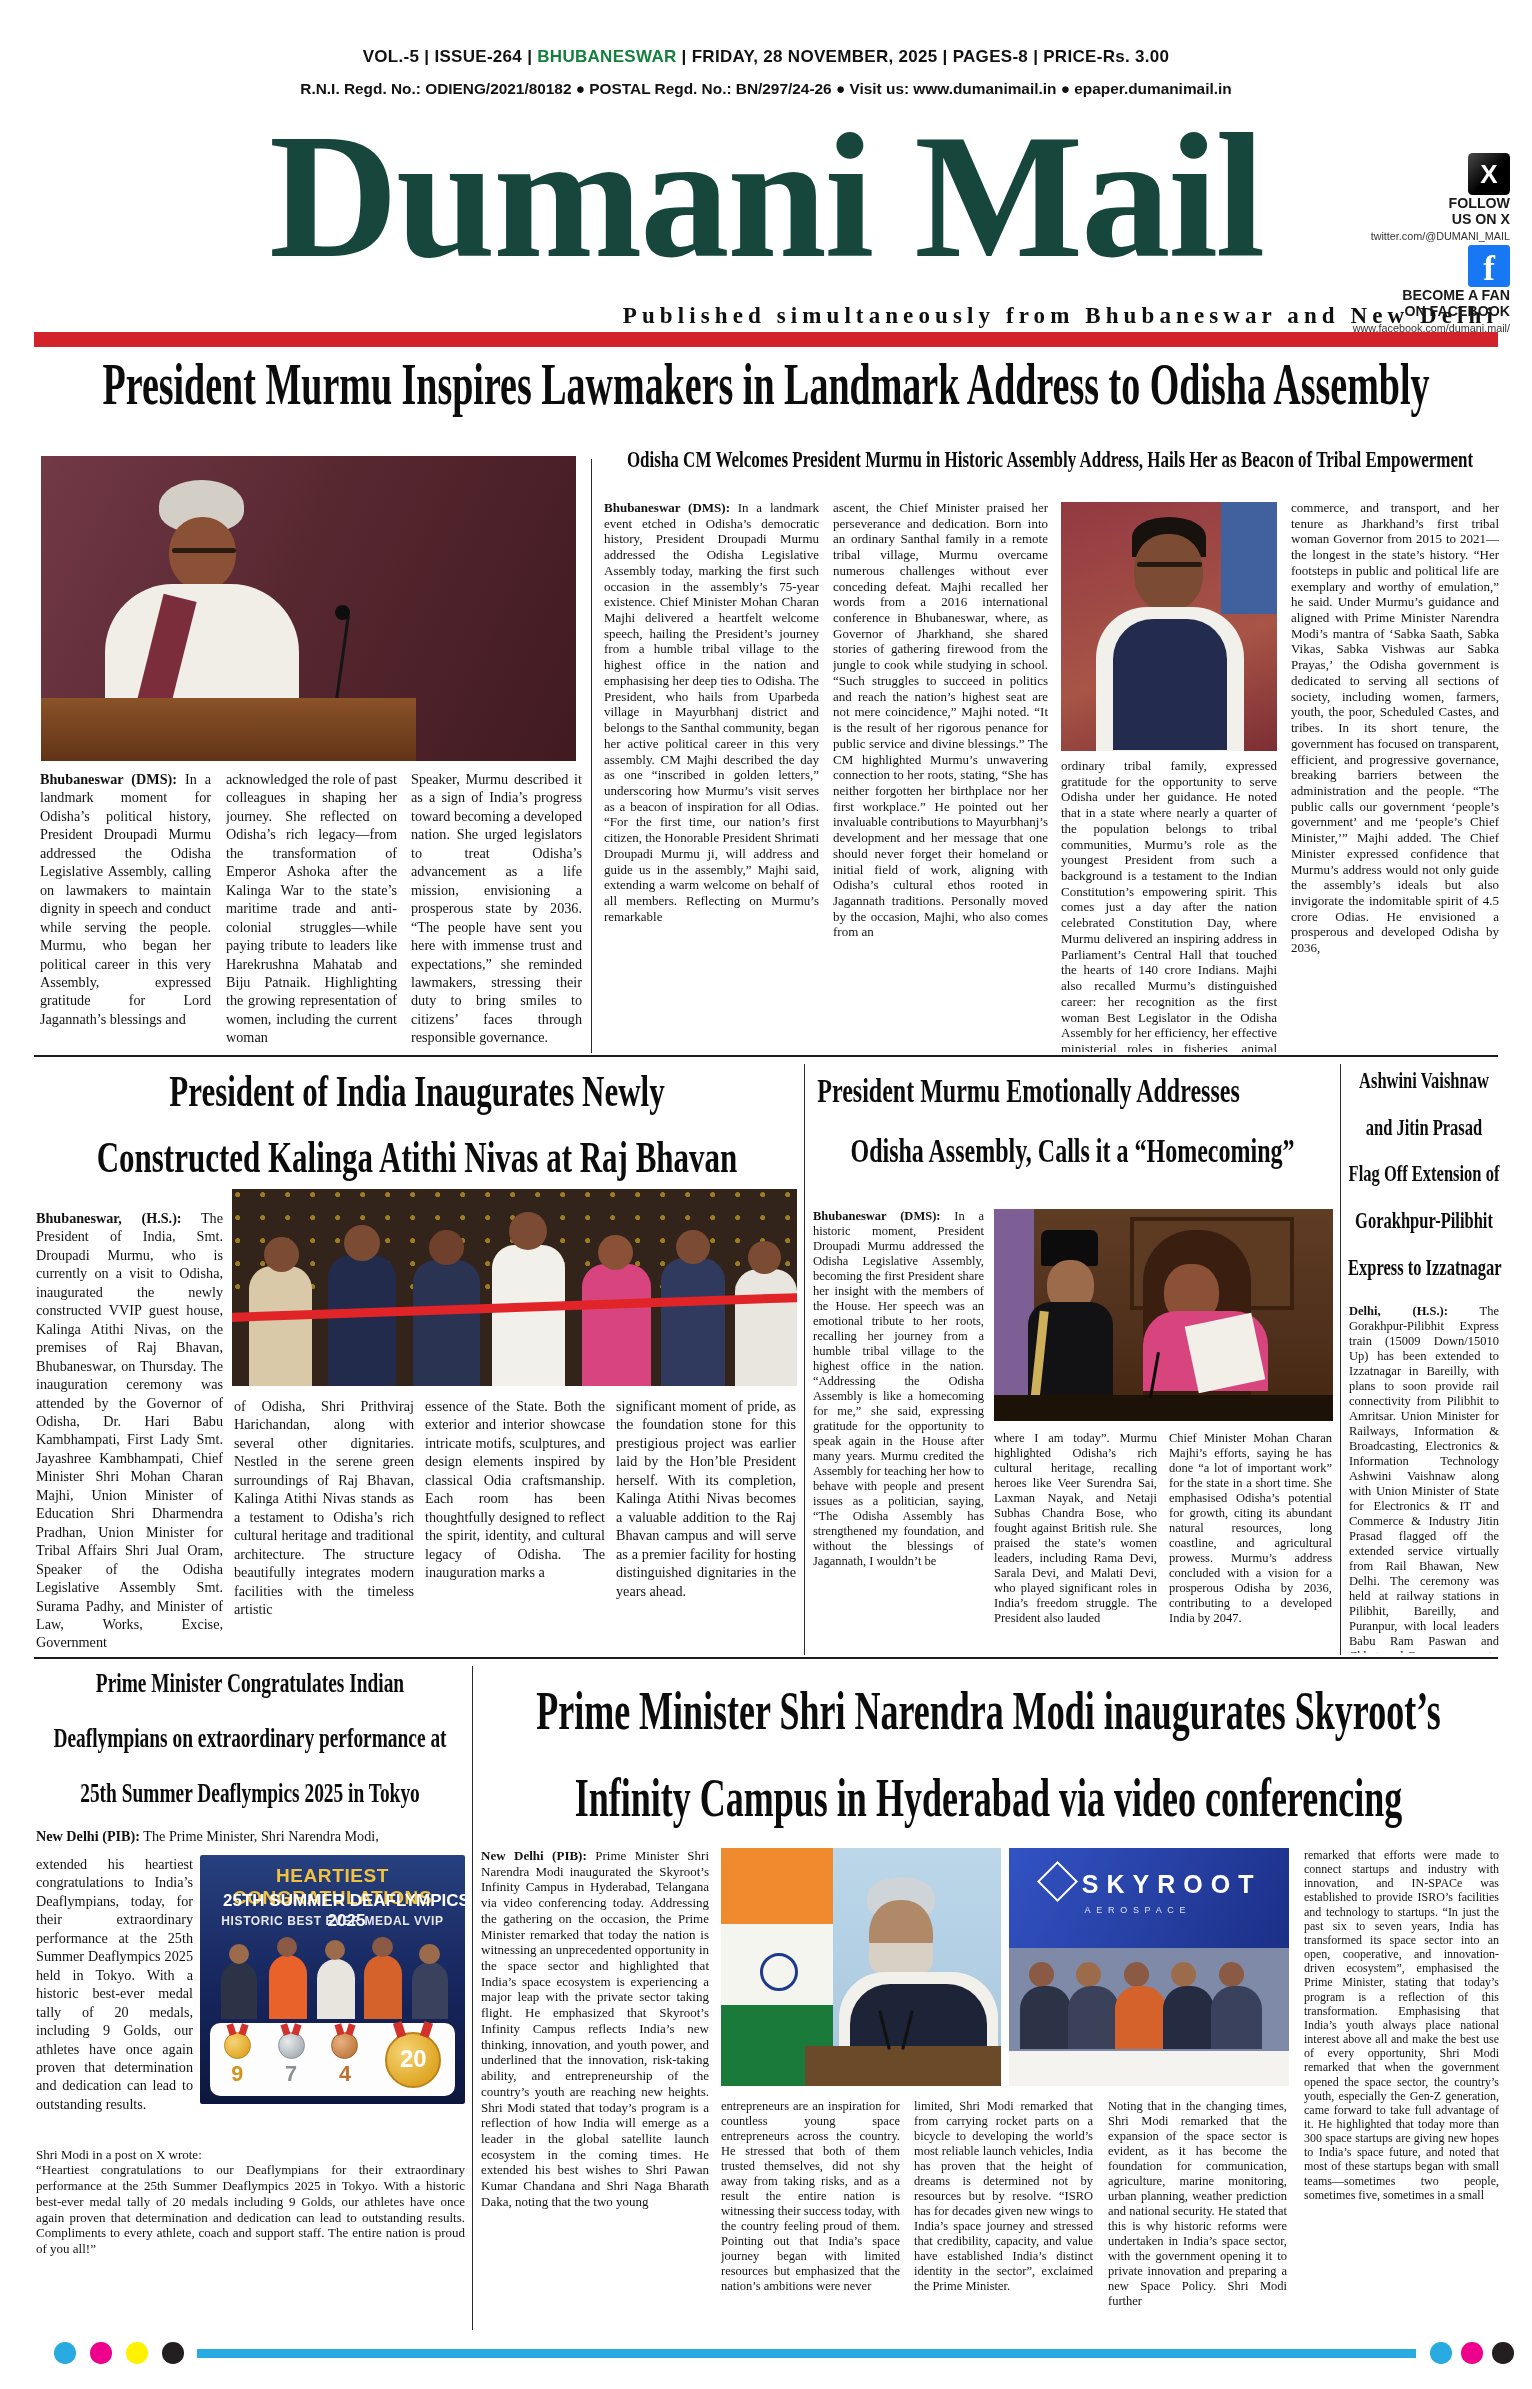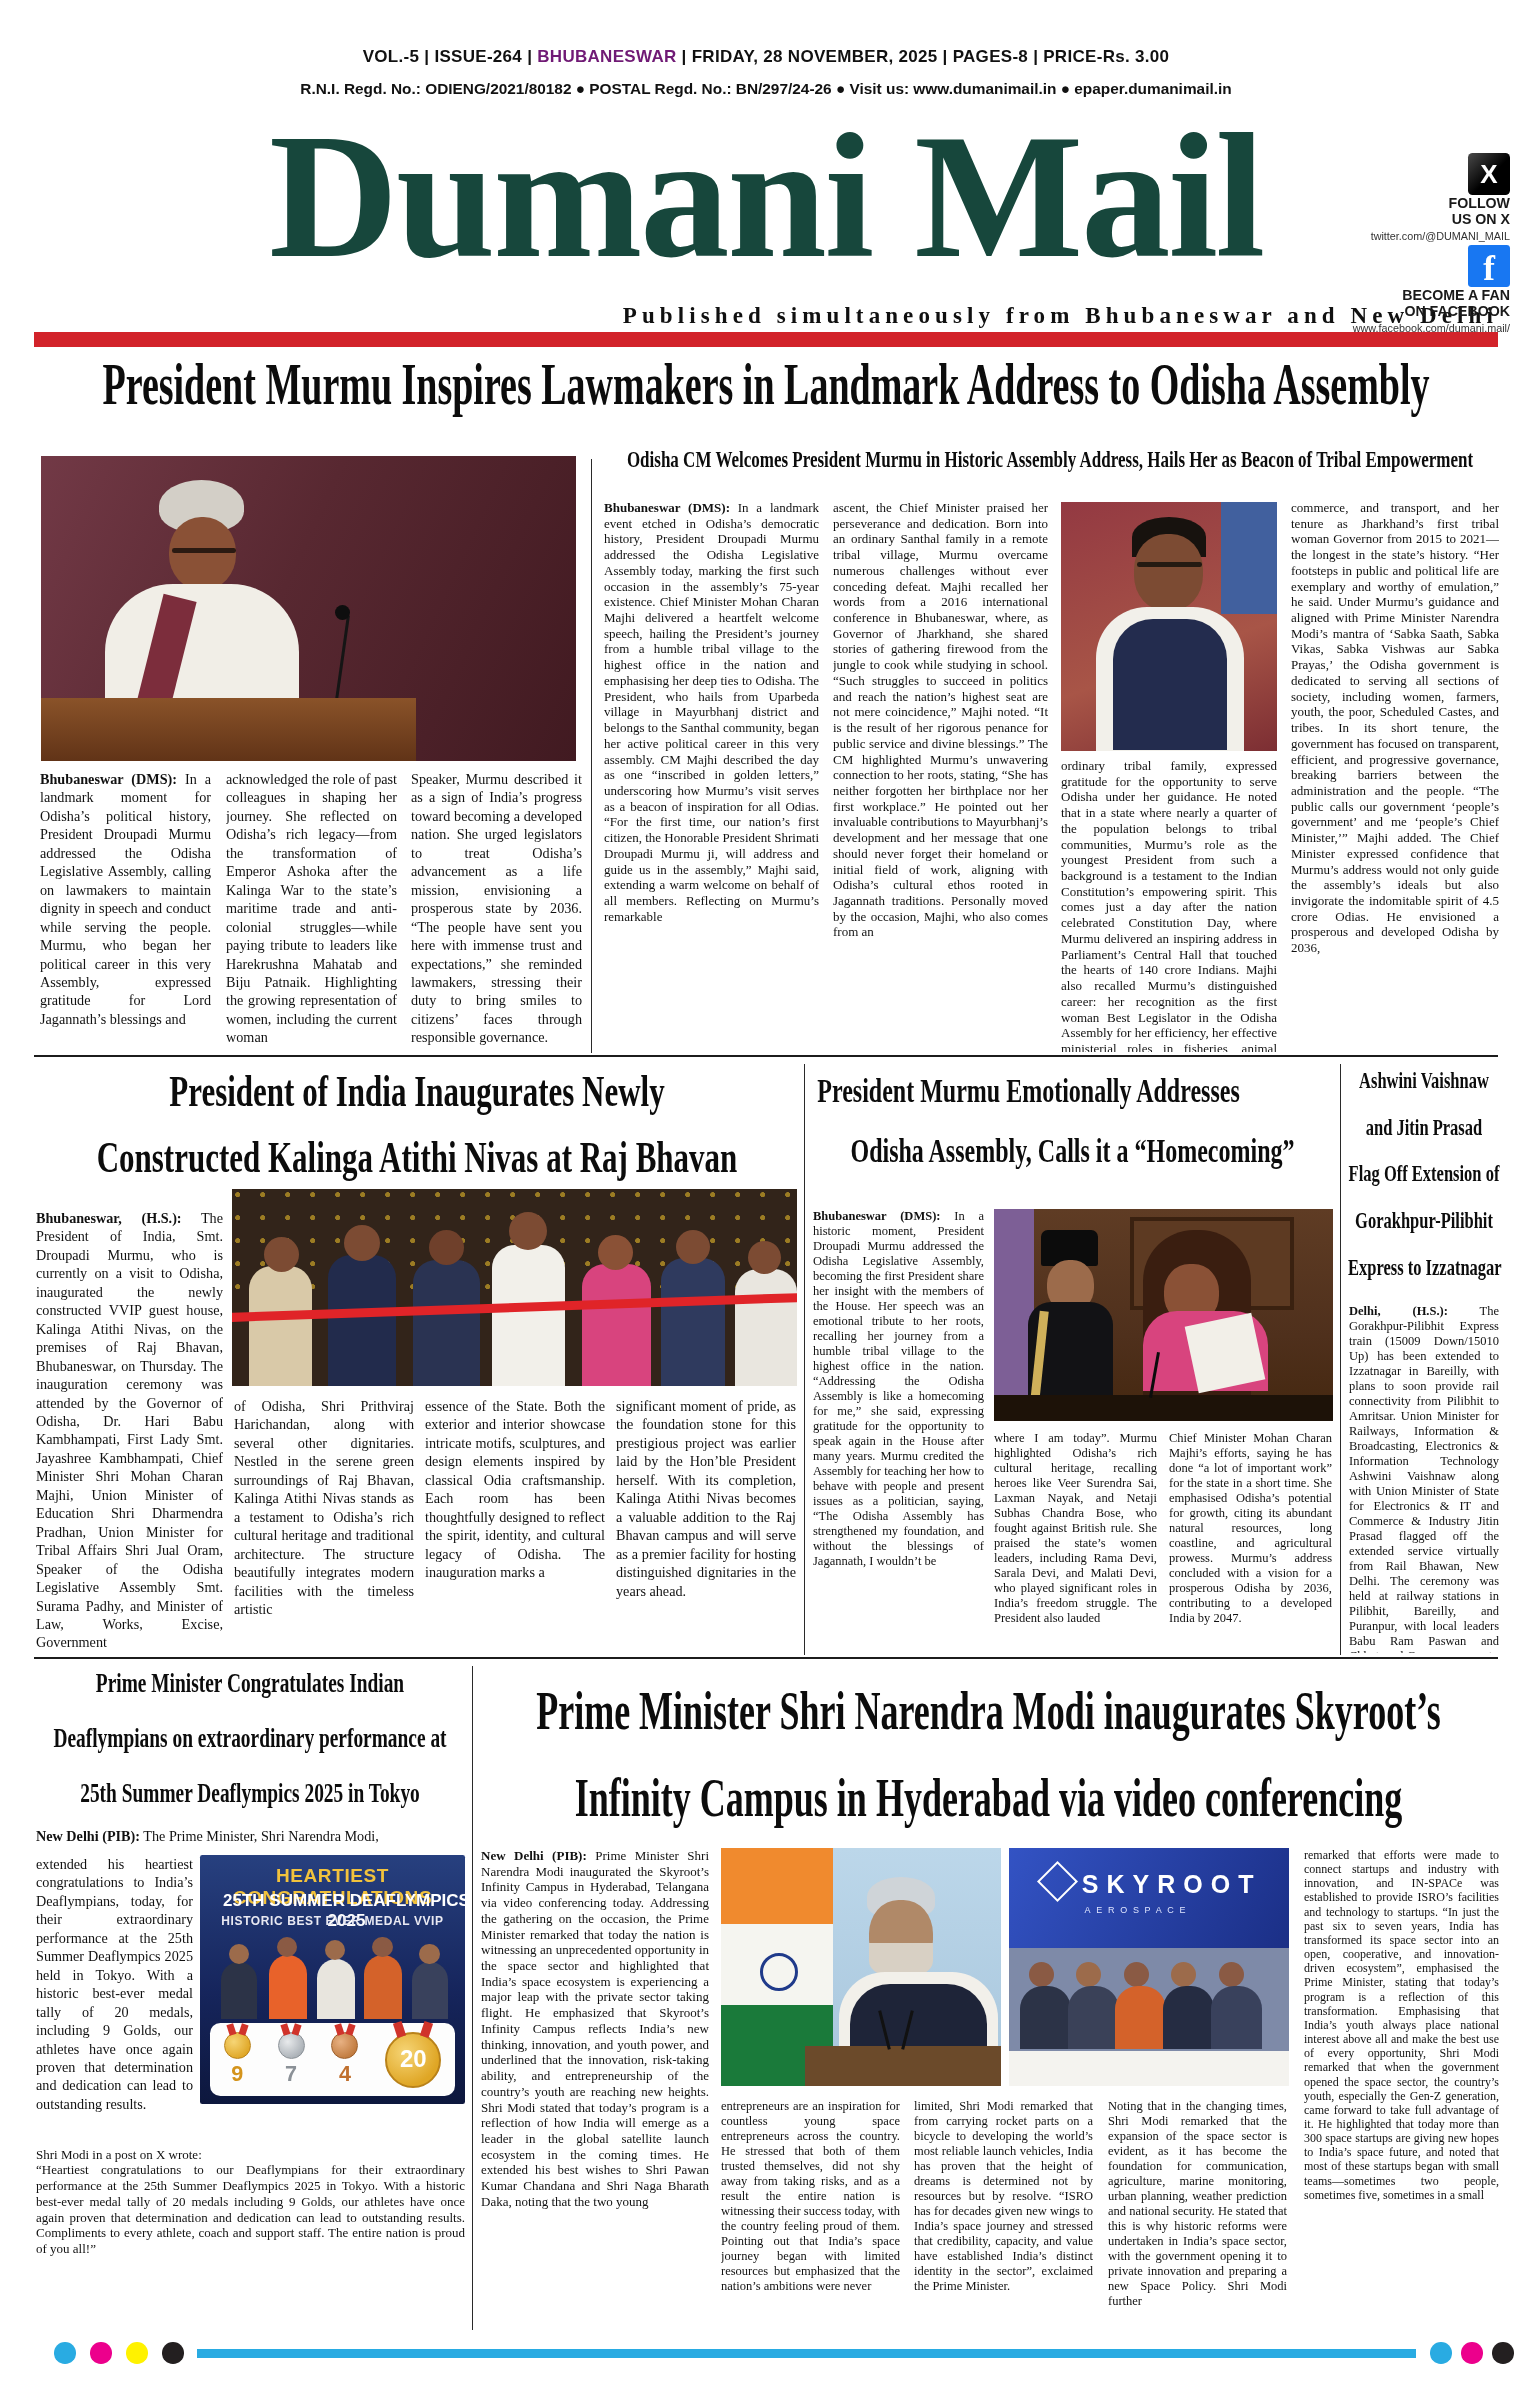--- a/index.html
+++ b/index.html
@@ -2,21 +2,21 @@
 <html style="font-size:9px"><head>
 <meta charset="utf-8">
 <style>
   html,body{margin:0;padding:0;background:#e8e8e8;}
   .page{position:relative;width:1533px;height:2389px;background:#ffffff;font-family:"Liberation Serif",serif;color:#111;overflow:hidden;margin:0 auto;}
   .abs{position:absolute;}
   .ph{position:absolute;}
   
   .meta1{font-family:"Liberation Sans",sans-serif;font-weight:bold;font-size:17px;text-align:center;letter-spacing:0.3px;}
   .meta2{font-family:"Liberation Sans",sans-serif;font-weight:bold;font-size:15.4px;text-align:center;}
-  .red-city{color:#701a75;}
+  .red-city{color:#15803d;}
   
   .mast{font-weight:bold;font-size:179px;line-height:.95;color:#17473c;text-align:center;letter-spacing:-2.3px;}
   .mast-sub{font-weight:bold;font-size:23px;text-align:right;letter-spacing:5.1px;color:#101010;}
   .redbar{background:#d2232a;}
   
   .soc{font-family:"Liberation Sans",sans-serif;text-align:right;}
   .soc-big{font-weight:bold;font-size:14.2px;line-height:1.15;color:#1a1a1a;}
   .soc-small{font-size:10.8px;color:#333;margin-top:2.3px;}
   .xicon{display:inline-block;width:42px;height:42px;background:linear-gradient(135deg,#4a4a4a,#000 55%);border-radius:4.6px;color:#fff;text-align:center;line-height:42px;font-weight:bold;font-size:26px;font-family:"Liberation Sans",sans-serif;}
   .fbicon{display:inline-block;width:42px;height:42px;background:#1877f2;border-radius:3.4px;color:#fff;text-align:center;line-height:47px;font-weight:bold;font-size:35px;font-family:"Liberation Serif",serif;}

